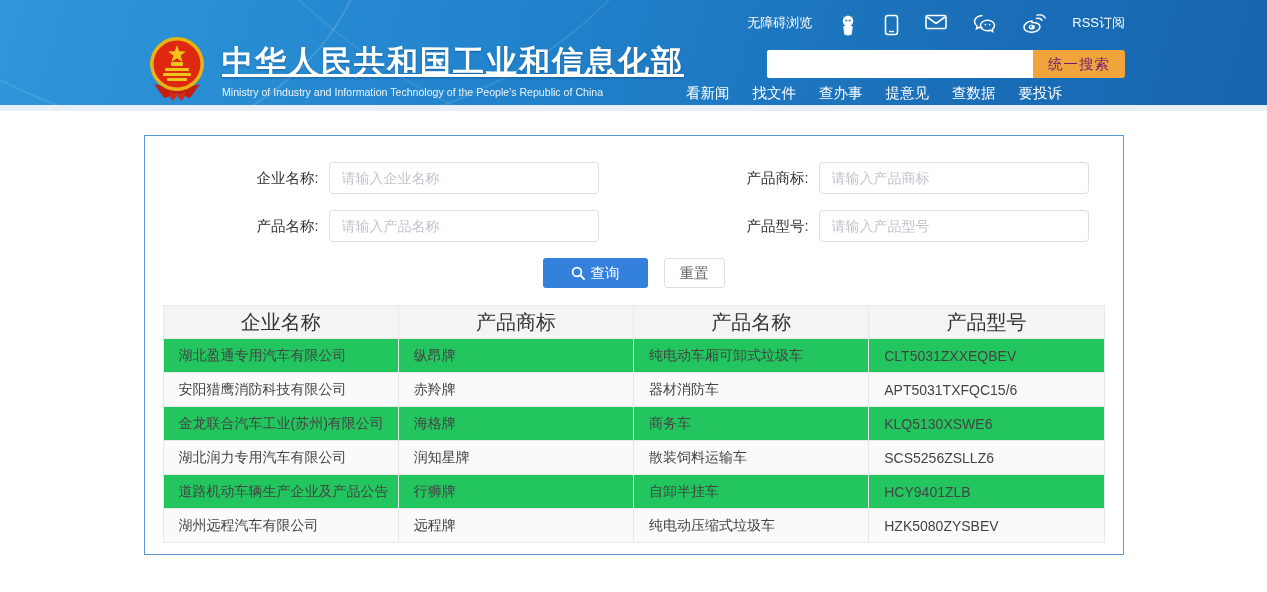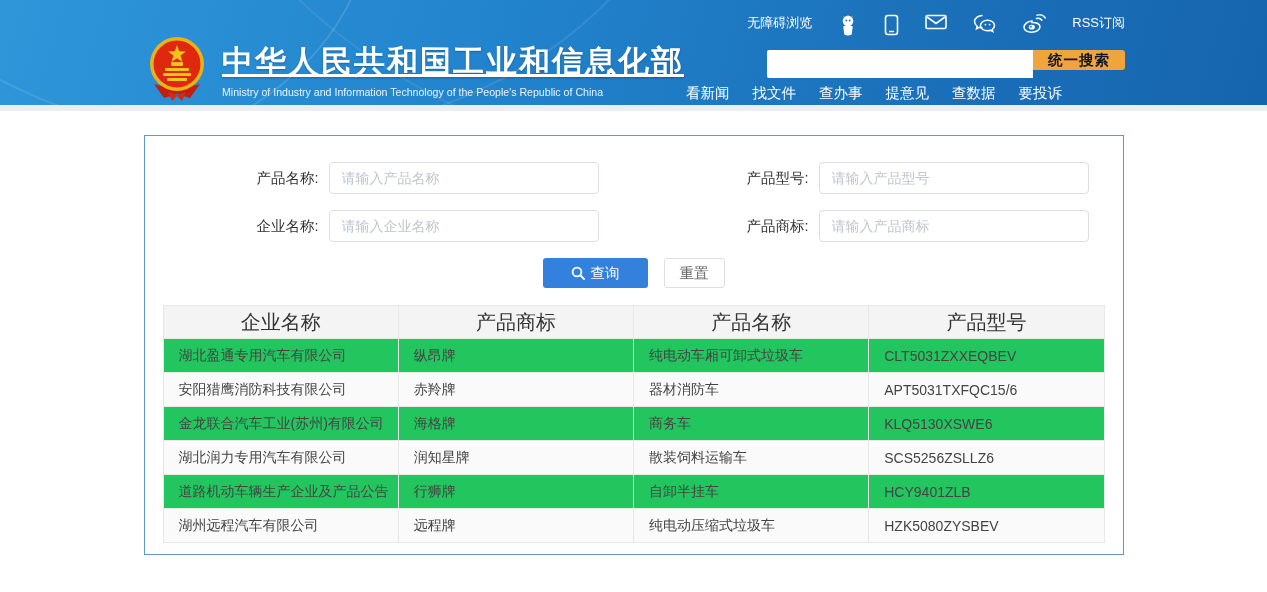--- a/index.html
+++ b/index.html
@@ -22,22 +22,22 @@
 
   .brand { position:absolute; left:146px; top:36px; display:flex; align-items:center; }
   .emblem { width:62px; height:66px; margin-right:14px; flex:none; }
   .brand-cn { color:#fff; font-size:31px; font-weight:700; letter-spacing:2px;
     text-shadow:0 1px 2px rgba(0,40,90,.35); white-space:nowrap;text-decoration:underline; }
   .brand-en { color:#eaf3fb; font-size:10.6px; margin-top:3px; white-space:nowrap; }
 
   .search-row { position:absolute; top:50px; right:142px; display:flex; }
   .search-input { width:266px; height:28px; border:none; outline:none; padding:0 10px;
     font-size:13px; border-radius:2px 0 0 2px; background:#fff; }
-  .search-btn { width:92px; height:20px; border:none; background:#efa53c; color:#0f172a;
-    font-size:14.5px; font-weight:700; letter-spacing:1px; border-radius:0 3px 3px 0;
+  .search-btn { width:92px; height:28px; border:none; background:#efa53c; color:#701a75;
+    font-size:14.5px; font-weight:400; letter-spacing:1px; border-radius:0 3px 3px 0;
     cursor:pointer; font-family:inherit; }
 
   .quick-nav { position:absolute; top:84px; right:205px; display:flex; gap:23px; }
   .quick-nav a { color:#fff; font-size:14.5px; text-decoration:none; white-space:nowrap; }
 
   .header-strip { width:100%; height:6px; background:#e9eff7; }
 
   
   .page-title { text-align:center; margin-top:36px; font-size:23px; font-weight:700;
     color:#3f3f3f; letter-spacing:1px; }
@@ -161,36 +161,36 @@
 </header>
 
 <div class="header-strip"></div>
 
 <main>
 
   <section class="panel">
     <div id="form-area">
         <div class="form-row">
           <div class="field">
+            <label>企业名称:</label>
+            <input type="text" placeholder="请输入企业名称" style="">
+          </div>
+          <div class="field">
+            <label>产品商标:</label>
+            <input type="text" placeholder="请输入产品商标" style="">
+          </div>
+        </div>
+        <div class="form-row">
+          <div class="field">
             <label>产品名称:</label>
             <input type="text" placeholder="请输入产品名称" style="">
           </div>
           <div class="field">
             <label>产品型号:</label>
             <input type="text" placeholder="请输入产品型号" style="">
-          </div>
-        </div>
-        <div class="form-row">
-          <div class="field">
-            <label>企业名称:</label>
-            <input type="text" placeholder="请输入企业名称" style="">
-          </div>
-          <div class="field">
-            <label>产品商标:</label>
-            <input type="text" placeholder="请输入产品商标" style="">
           </div>
         </div>
       </div>
 
     <div class="btn-row">
       <button class="btn-query">
         <svg width="14" height="14" viewBox="0 0 14 14">
           <circle cx="6" cy="6" r="4.4" fill="none" stroke="#fff" stroke-width="1.8"></circle>
           <line x1="9.4" y1="9.4" x2="13" y2="13" stroke="#fff" stroke-width="1.8" stroke-linecap="round"></line>
         </svg>

